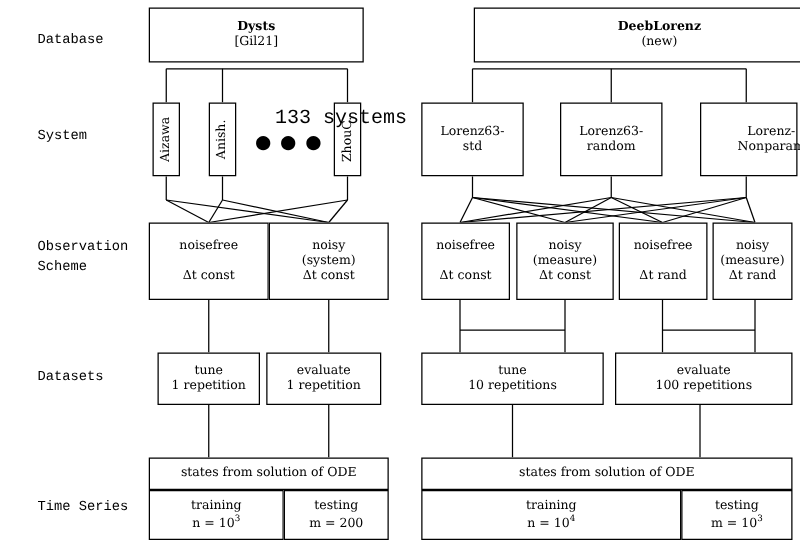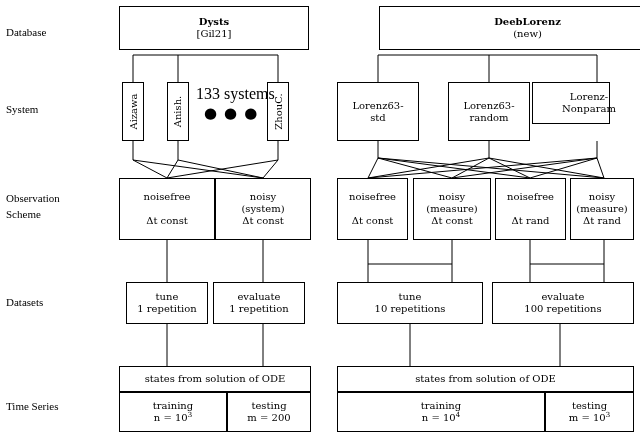--- a/index.html
+++ b/index.html
@@ -13,21 +13,22 @@
   #wrap{position:absolute;left:0;top:0;width:640px;height:434px;}
   svg#lines{position:absolute;left:0;top:0;width:640px;height:434px;}
   .box{
     position:absolute;border:1px solid #000;background:#fff;
     display:flex;flex-direction:column;align-items:center;justify-content:center;
     text-align:center;line-height:1.18;box-sizing:border-box;
     font-size:10px;
   }
   .rowlabel{
     position:absolute;font-size:11px;color:#000;white-space:nowrap;
-    font-family:Liberation Serif, serif;
+    font-family:Liberation Mono, monospace;
+    margin-left:24px;
   }
   .bold{font-weight:bold;}
   .vert{
     position:absolute;border:1px solid #000;background:#fff;box-sizing:border-box;
     display:flex;align-items:center;justify-content:center;
   }
   .vert span{
     display:block;
     transform:rotate(-90deg);
     white-space:nowrap;font-size:10px;
@@ -100,21 +101,21 @@
     </g>
   </svg>
 
   <div class="rowlabel" style="left:6px;top:26px;">Database</div>
   <div class="rowlabel" style="left:6px;top:103px;">System</div>
   <div class="rowlabel" style="left:6px;top:192px;">Observation</div>
   <div class="rowlabel" style="left:6px;top:208px;text-align:right;">Scheme</div>
   <div class="rowlabel" style="left:6px;top:296px;text-align:center;">Datasets</div>
   <div class="rowlabel" style="left:6px;top:400px;">Time Series</div>
 
-  <div class="box" style="left:119px;top:6px;width:190px;height:44px;">
+  <div class="box" style="left:119px;top:6px;width:172px;height:44px;">
     <div class="bold">Dysts</div>
     <div>[Gil21]</div>
   </div>
   <div class="box" style="left:337px;top:6px;width:297px;height:44px;margin-left:42px;">
     <div class="bold">DeebLorenz</div>
     <div>(new)</div>
   </div>
 
   <div class="vert" style="left:122px;top:82px;width:22px;height:59px;">
     <span>Aizawa</span>
@@ -129,21 +130,21 @@
   <div class="dots" style="left:204px;top:104px;">●●●</div>
 
   <div class="box" style="left:337px;top:82px;width:82px;height:59px;">
     <div>Lorenz63-</div>
     <div>std</div>
   </div>
   <div class="box" style="left:448px;top:82px;width:82px;height:59px;">
     <div>Lorenz63-</div>
     <div>random</div>
   </div>
-  <div class="box" style="left:532px;top:82px;width:78px;height:42px;padding-left:36px;">
+  <div class="box" style="left:560px;top:82px;width:78px;height:59px;padding-left:36px;">
     <div>Lorenz-</div>
     <div>Nonparam</div>
   </div>
 
   <div class="box" style="left:119px;top:178px;width:96px;height:62px;">
     <div>noisefree</div>
     <div style="margin-top:12px;">Δt const</div>
   </div>
   <div class="box" style="left:215px;top:178px;width:96px;height:62px;">
     <div>noisy</div>

